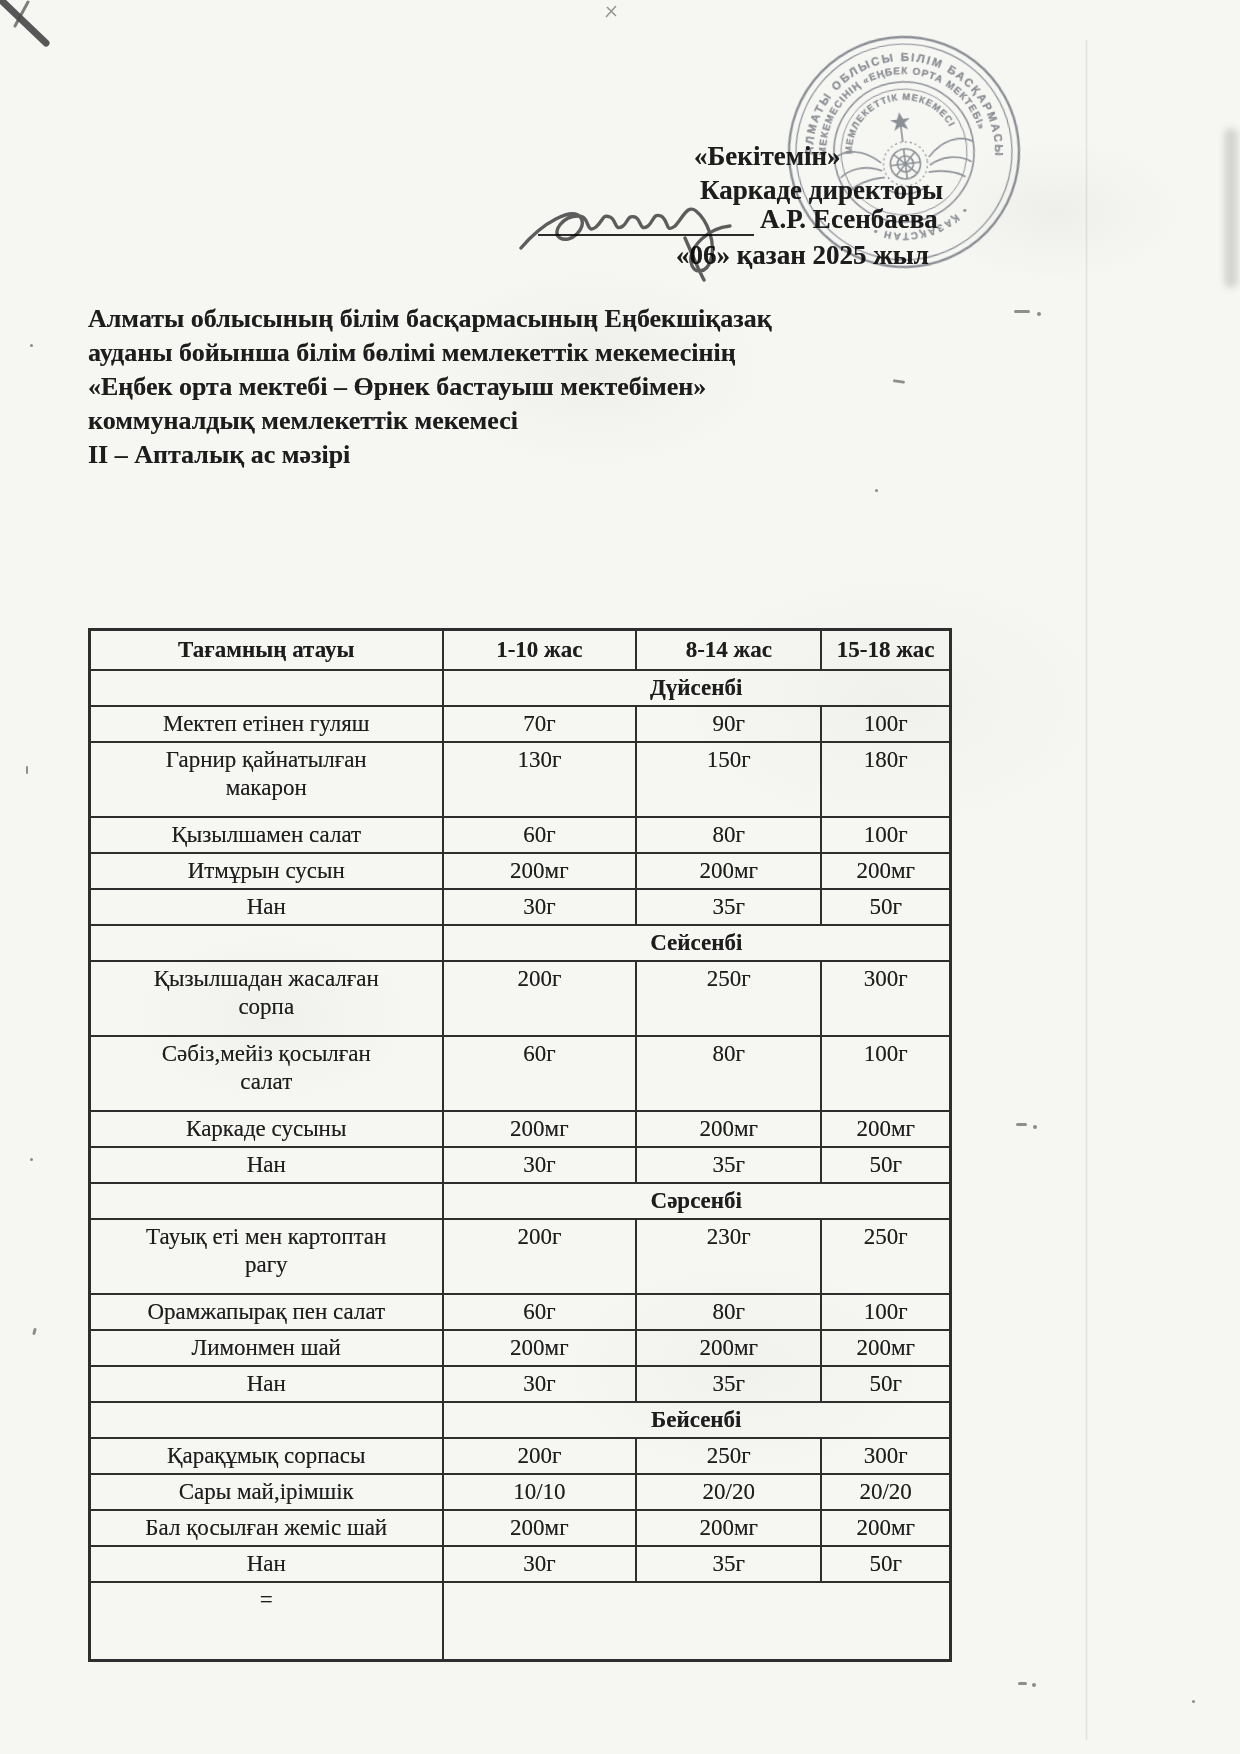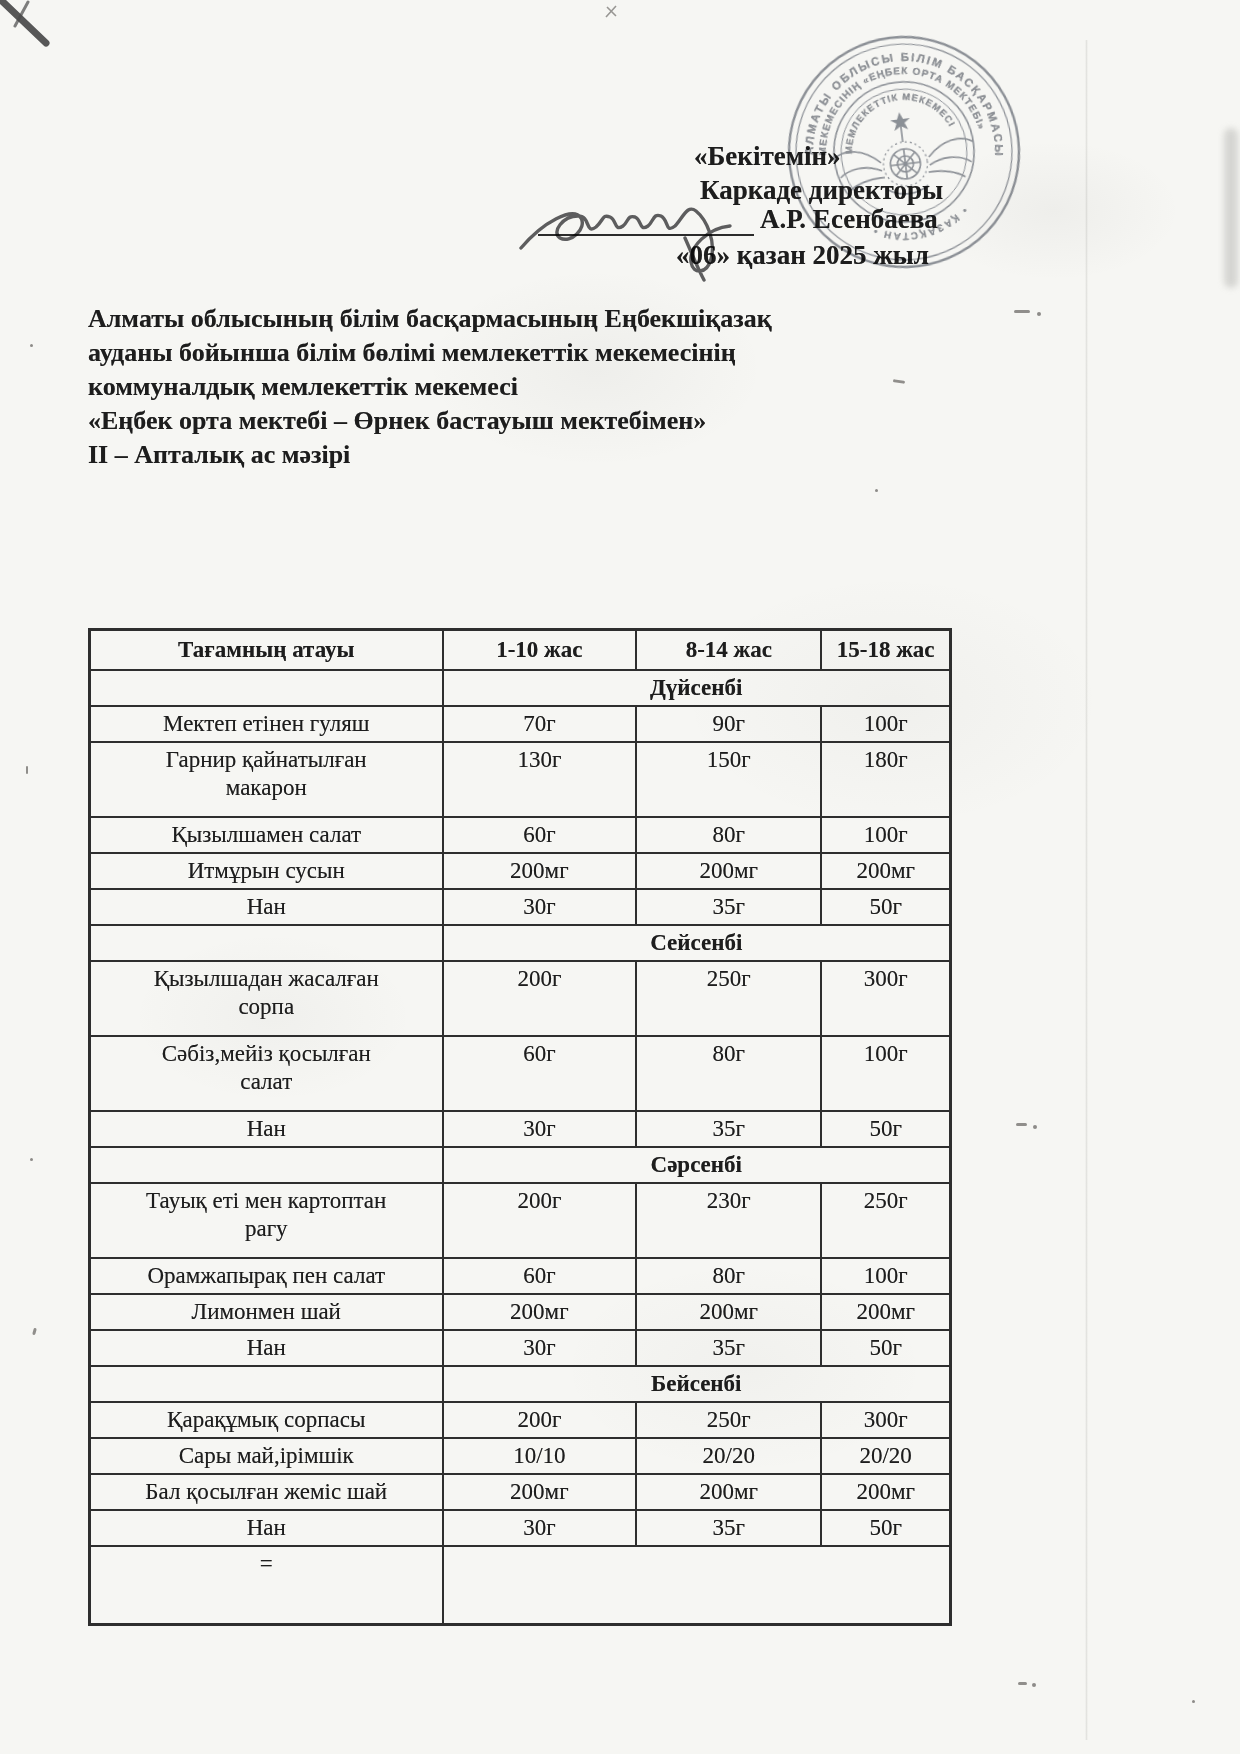--- a/index.html
+++ b/index.html
@@ -108,22 +108,22 @@
       <path d="M148,132 C164,116 182,114 194,122 M148,140 C164,132 180,134 190,142 M146,147 C160,146 174,150 182,156"></path>
       <path d="M124,114 L124,94"></path>
       <path d="M124,84 L127,91 L134,91 L128,95 L131,102 L124,98 L117,102 L120,95 L114,91 L121,91 Z" fill="#7d828c" stroke="none"></path>
       <path d="M104,160 C116,168 132,168 144,160"></path>
     </g>
   </svg>
 
   <div class="abs title-wrap">
     <div class="title-line">Алматы облысының білім басқармасының Еңбекшіқазақ</div>
     <div class="title-line">ауданы бойынша білім бөлімі мемлекеттік мекемесінің</div>
+    <div class="title-line">«Еңбек орта мектебі – Өрнек бастауыш мектебімен»</div>
     <div class="title-line">коммуналдық мемлекеттік мекемесі</div>
-    <div class="title-line">«Еңбек орта мектебі – Өрнек бастауыш мектебімен»</div>
     <div class="title-line">II – Апталық ас мәзірі</div>
   </div>
 
   <table class="menu">
     <colgroup>
         <col style="width:41%">
         <col style="width:22.5%">
         <col style="width:21.5%">
         <col style="width:15%">
       </colgroup>
@@ -178,20 +178,26 @@
         <td class="dish">Қызылшадан жасалған сорпа</td>
         <td>200г</td>
         <td>250г</td>
         <td>300г</td>
       </tr>
       <tr class="tall">
         <td class="dish">Сәбіз,мейіз қосылған салат</td>
         <td>60г</td>
         <td>80г</td>
         <td>100г</td>
+      </tr>
+      <tr>
+        <td class="dish">Каркаде сусыны</td>
+        <td>200мг</td>
+        <td>200мг</td>
+        <td>200мг</td>
       </tr>
       <tr>
         <td class="dish">Нан</td>
         <td>30г</td>
         <td>35г</td>
         <td>50г</td>
       </tr>
 
       <tr class="day">
         <td></td>

